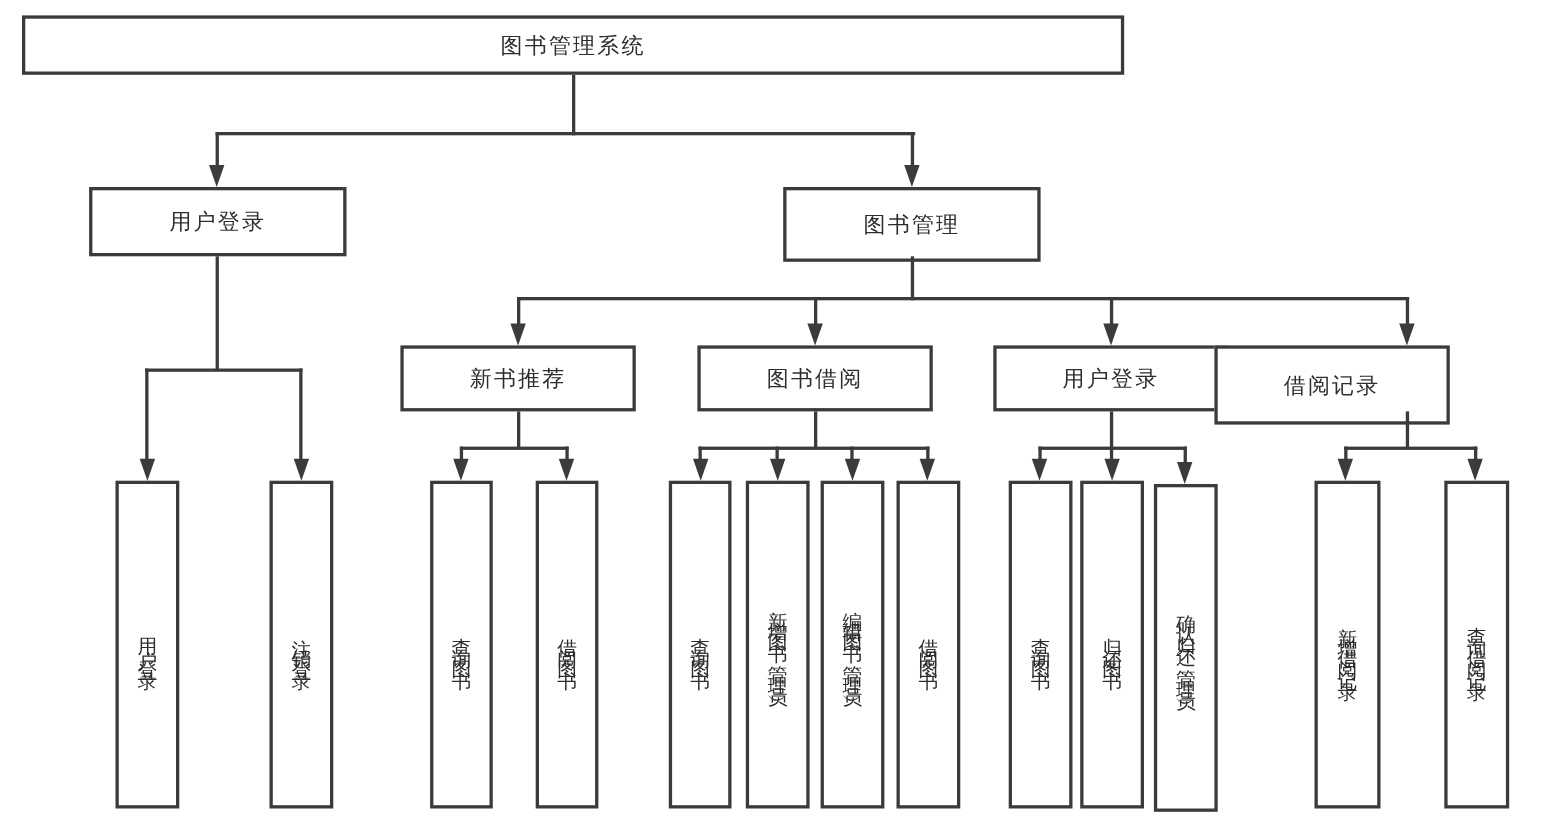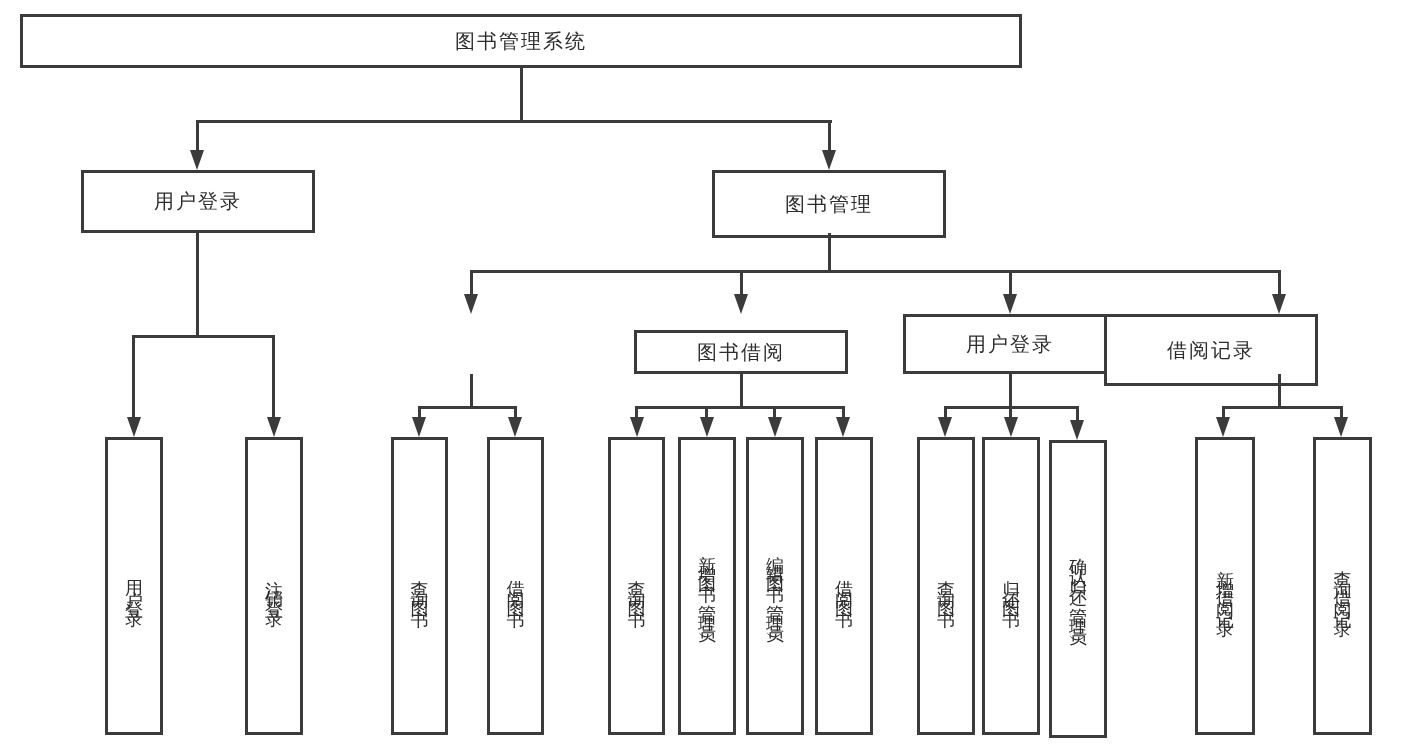--- a/index.html
+++ b/index.html
@@ -43,21 +43,24 @@
     <span>图书管理系统</span>
   </div>
 
   <div class="box" style="left:81px;top:170px;width:234px;height:63px">
     <span>用户登录</span>
   </div>
   <div class="box" style="left:712px;top:170px;width:234px;height:68px">
     <span>图书管理</span>
   </div>
 
-  <div class="box" style="left:634px;top:330px;width:214px;height:44px">
+  <div class="box" style="left:364px;top:314px;width:214px;height:60px">
+    <span>新书推荐</span>
+  </div>
+  <div class="box" style="left:634px;top:314px;width:214px;height:60px">
     <span>图书借阅</span>
   </div>
   <div class="box" style="left:903px;top:314px;width:214px;height:60px">
     <span>用户登录</span>
   </div>
   <div class="box" style="left:1104px;top:314px;width:214px;height:72px">
     <span>借阅记录</span>
   </div>
 
   <div class="box vbox" style="left:105px;top:437px;width:58px;height:298px">

